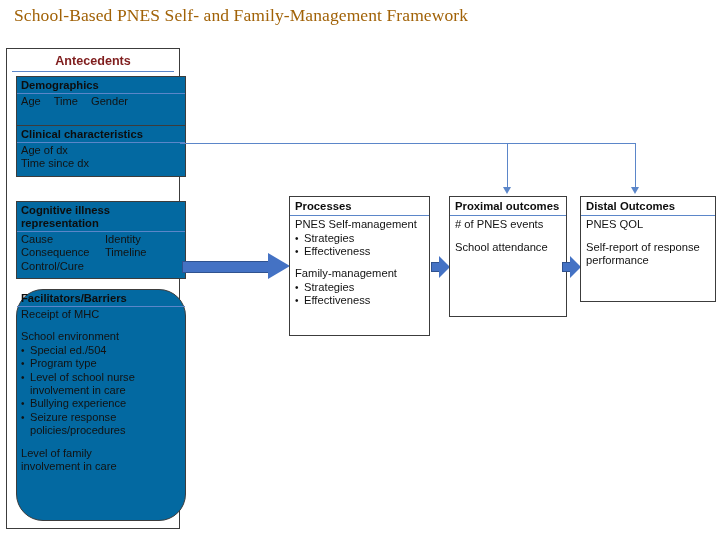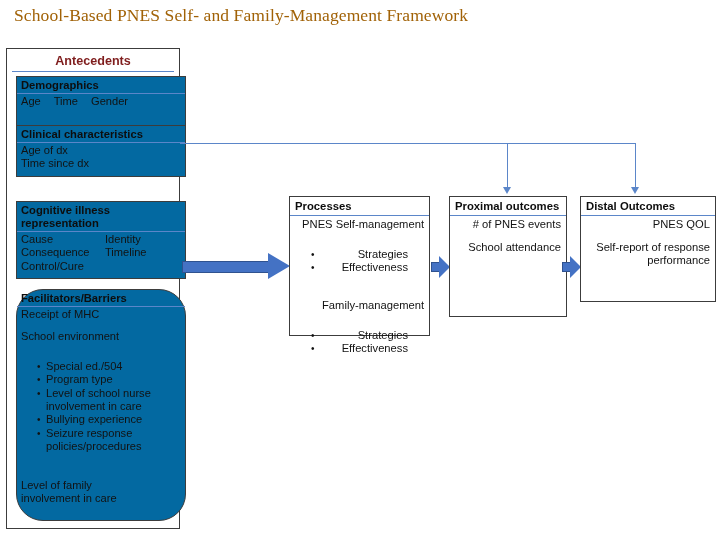--- a/index.html
+++ b/index.html
@@ -35,21 +35,20 @@
     color:#0d0d0d;
     line-height:13px;
     padding:3px 5px 2px 5px;
     border-bottom:1.3px solid #5b86c9;
   }
   .box-body{
     font-size:11.2px;
     color:#121212;
     line-height:13.6px;
     padding:2px 5px 3px 5px;
-    text-align:right;
   }
 
   
   #antecedents{
     left:6px;top:48px;width:174px;height:481px;
     border:1.4px solid #3c3c3c;
   }
   #antecedents > .ant-title{
     font-weight:bold;
     font-size:12.6px;
@@ -90,21 +89,21 @@
 
   
   .cols{display:flex;}
   .cols .c1{width:84px;}
   .cols .c2{flex:1;}
 
   
   .word-row span{margin-right:13px;}
 
   
-  ul.blist{margin:16px;padding:0;list-style:none;}
+  ul.blist{margin:0;padding:0;list-style:none;}
   ul.blist li{
     position:relative;
     padding-left:9px;
     line-height:13.4px;
   }
   ul.blist li::before{
     content:"\2022";
     position:absolute;left:0;top:0;
     font-size:10px;
   }

